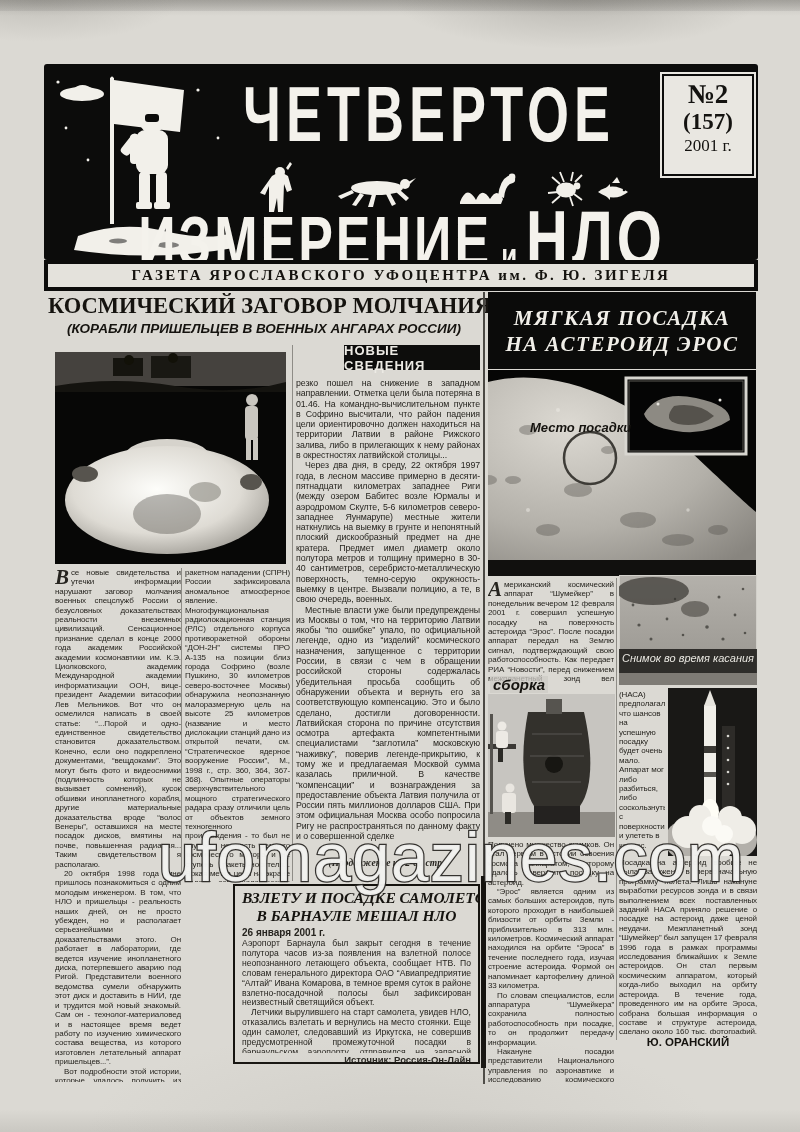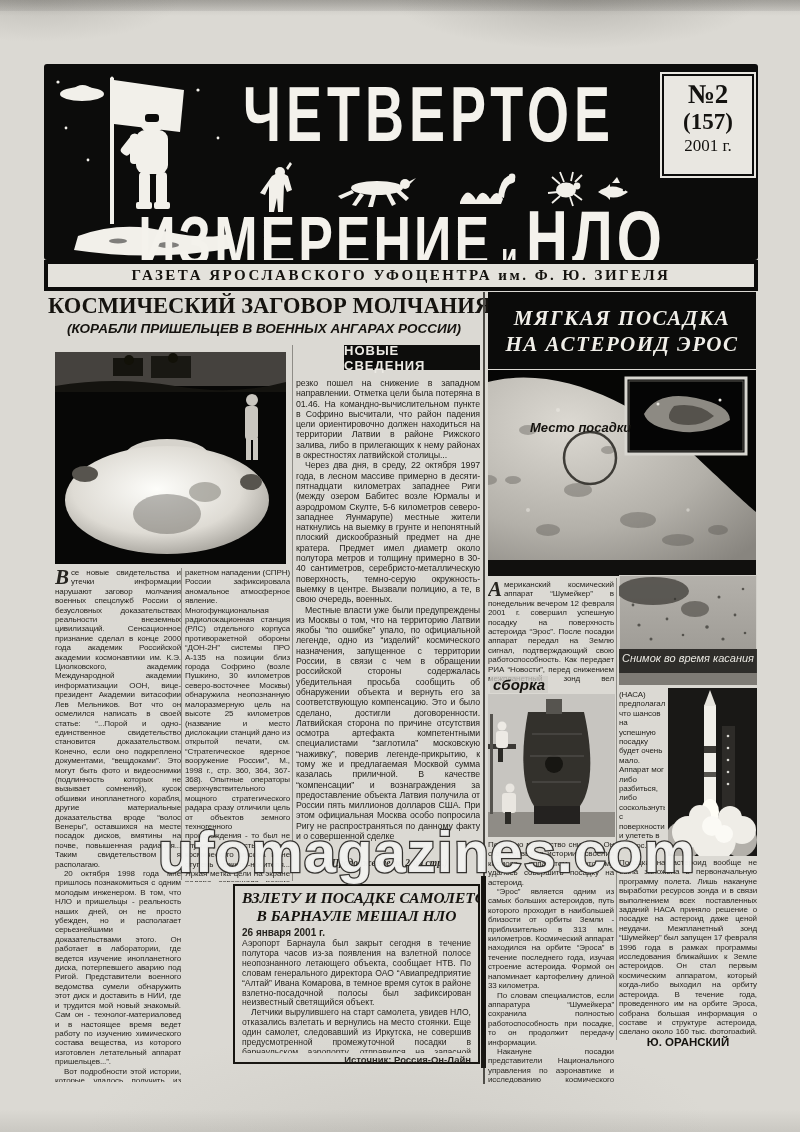--- a/index.html
+++ b/index.html
@@ -62,21 +62,21 @@
   .bbox-src{font-weight:700;font-size:9.5px;text-align:right;margin-top:1px;}
   
   .photo{display:block;}
   .landing-label{left:530px;top:420px;font-weight:700;font-style:italic;font-size:13px;color:#15130f;z-index:5;}
   .assembly-label{left:490px;top:676px;font-weight:700;font-style:italic;font-size:15px;color:#15130f;z-index:5;
       background:rgba(205,203,197,.75);padding:0 3px;}
   .touch-caption{left:622px;top:652px;width:132px;text-align:center;font-style:italic;font-size:11px;
       color:#e9e7e1;z-index:5;}
   .byline{left:619px;top:1036px;width:138px;text-align:center;font-weight:700;font-size:11.5px;color:#15130f;}
   
-  .watermark{left:158px;top:818px;z-index:60;font-weight:700;font-size:58px;letter-spacing:1px;
+  .watermark{left:158px;top:818px;z-index:60;font-weight:400;font-size:68px;letter-spacing:1px;
       color:rgba(252,252,250,.92);-webkit-text-stroke:2.5px rgba(45,43,40,.95);paint-order:stroke fill;
       text-shadow:0 0 1px rgba(45,43,40,.6);white-space:nowrap;}
   .scan-top{left:0;top:0;width:800px;height:11px;background:linear-gradient(#a8a6a1,#c9c7c2);opacity:.85;}
 </style>
 </head>
 <body>
 
 <div class="page">
   <div class="abs scan-top"></div>
 

